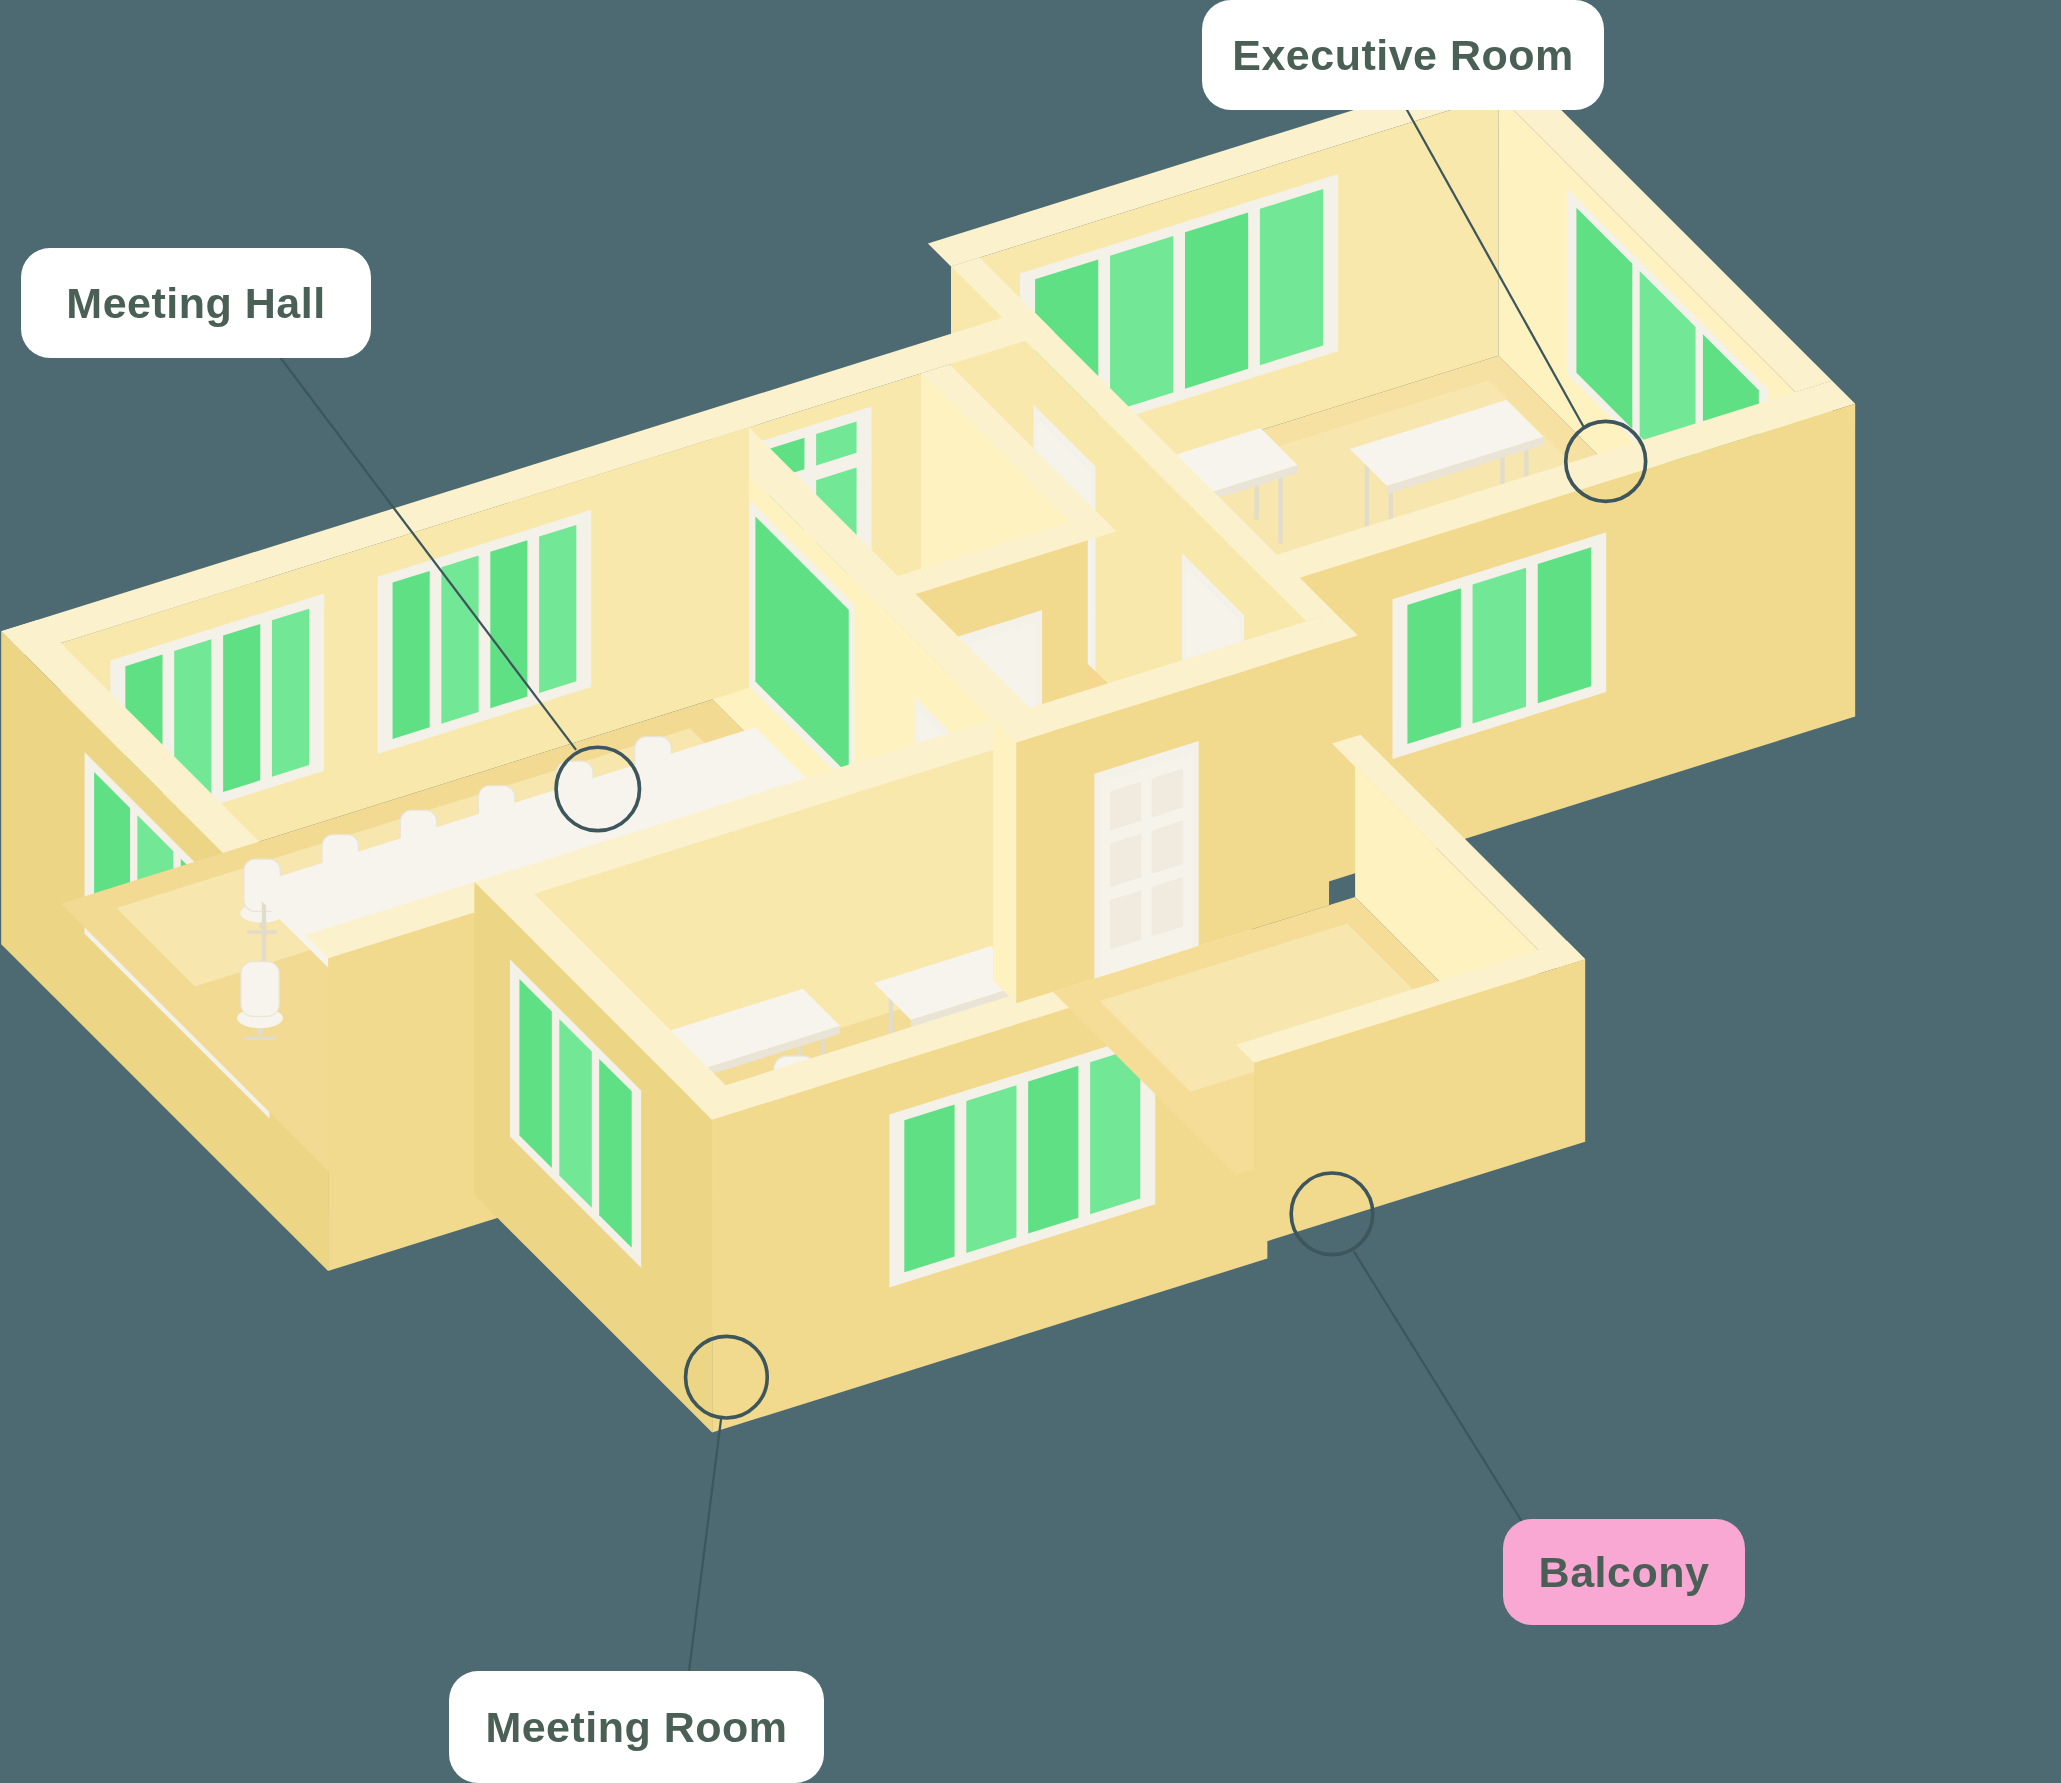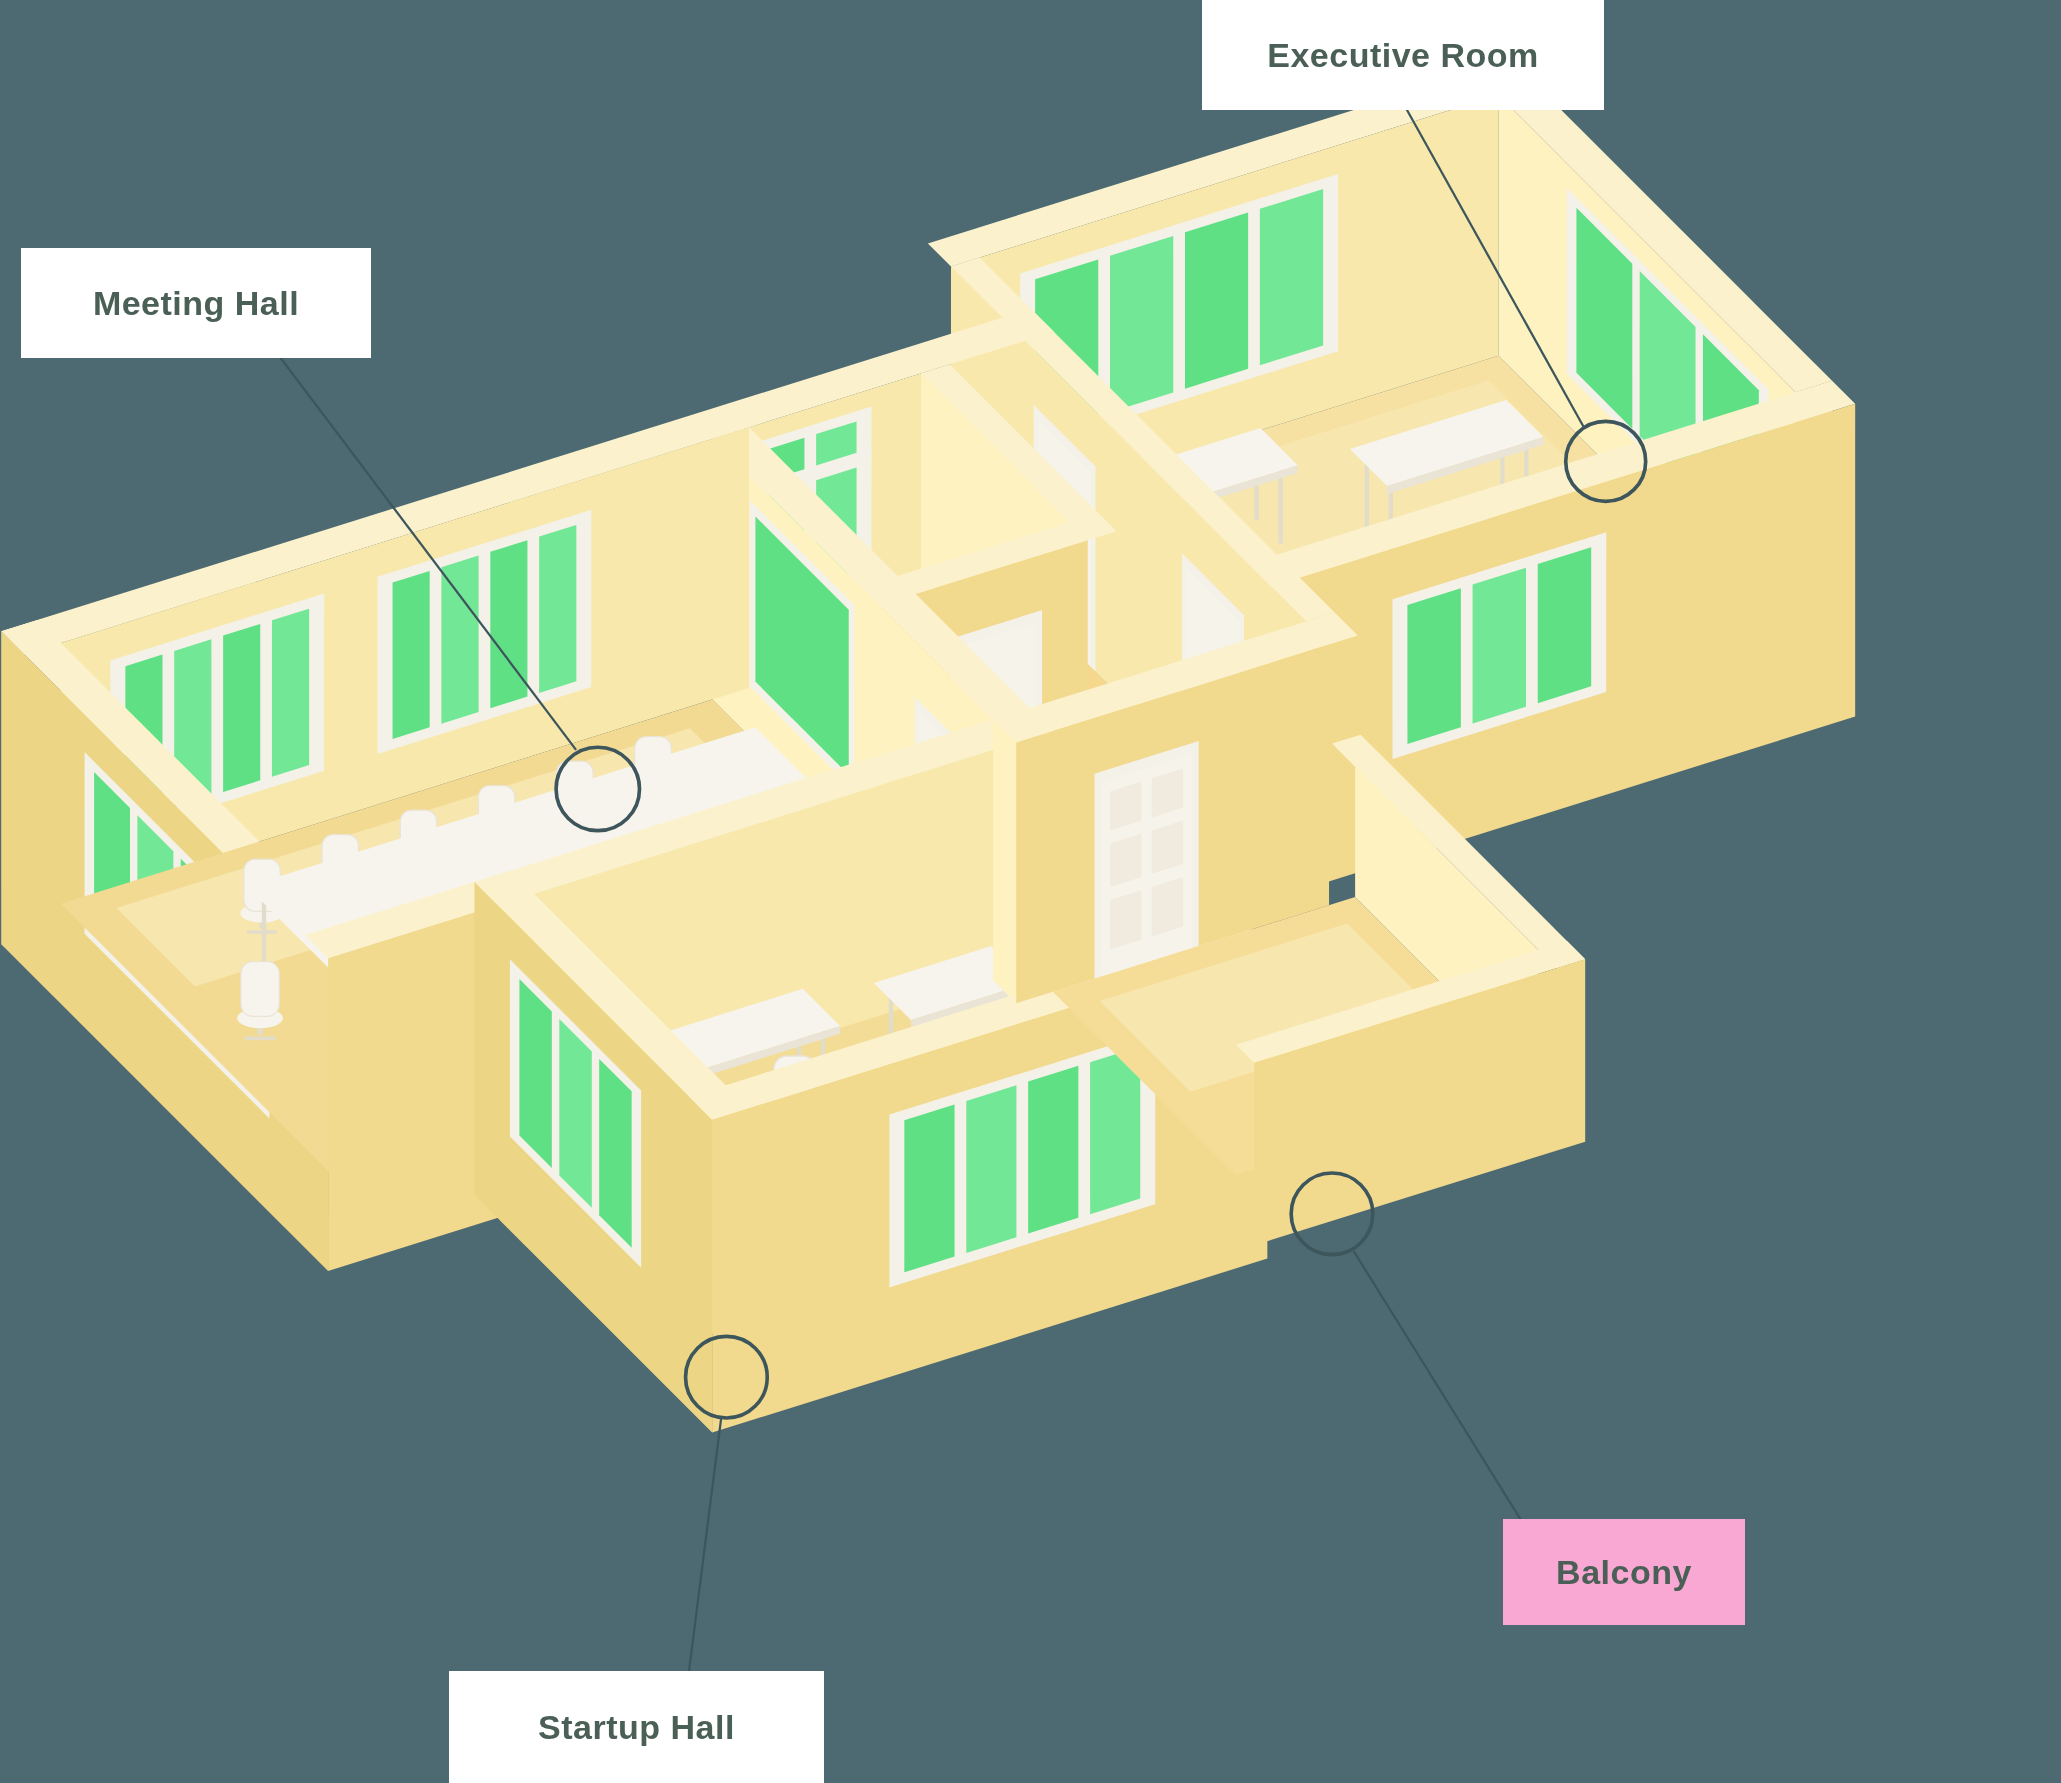--- a/index.html
+++ b/index.html
@@ -1,21 +1,21 @@
 <!DOCTYPE html>
 <html style="font-size:14px"><head>
 <meta charset="utf-8">
 <style>
   html,body{margin:0;padding:0;background:#4d6a72;}
   body{width:2061px;height:1783px;overflow:hidden;font-family:"Liberation Sans",sans-serif;}
   .stage{position:relative;width:2061px;height:1783px;}
   svg.scene{position:absolute;left:0;top:0;}
   .label{
     position:absolute;display:flex;align-items:center;justify-content:center;
-    font-weight:600;font-size:34px;letter-spacing:0.5px;white-space:nowrap;
+    font-weight:600;font-size:43px;letter-spacing:0.5px;white-space:nowrap;border-radius:29px;
   }
 </style>
 </head>
 <body style="background: rgb(77, 106, 114);">
 
 <div class="stage">
   <svg class="scene" id="iso-scene" width="2061" height="1783" viewBox="0 0 2372 2052">
       <polygon points="1067.9,280.1 1739.9,69.5 1766.5,96.1 1094.5,306.7" fill="#fbf2cd"></polygon>
       <polygon points="1094.5,306.7 1724.5,109.3 1724.5,409.3 1094.5,606.7" fill="#f8e8ac"></polygon>
       <polygon points="1174.0,314.8 1540.0,200.1 1540.0,404.1 1174.0,518.8" fill="#f4f1e8"></polygon>
@@ -278,15 +278,15 @@
       <circle cx="688" cy="908" r="48" fill="none" stroke="#3d565c" stroke-width="4.2"></circle>
       <line x1="1558" y1="1440" x2="1754" y2="1755" stroke="#3d565c" stroke-width="2.6"></line>
       <circle cx="1533" cy="1397" r="47" fill="none" stroke="#3d565c" stroke-width="4.2"></circle>
       <line x1="830" y1="1632" x2="793" y2="1923" stroke="#3d565c" stroke-width="2.6"></line>
       <circle cx="836" cy="1585" r="47" fill="none" stroke="#3d565c" stroke-width="4.2"></circle>
     </svg>
 
   <div class="label" id="lbl-exec" style="left: 1202px; top: 0px; width: 402px; height: 110px; background: rgb(255, 255, 255); color: rgb(74, 95, 85);">Executive Room</div>
   <div class="label" id="lbl-meet" style="left: 21px; top: 248px; width: 350px; height: 110px; background: rgb(255, 255, 255); color: rgb(74, 95, 85);">Meeting Hall</div>
   <div class="label" id="lbl-balc" style="left: 1503px; top: 1519px; width: 242px; height: 106px; background: #f9a8d4; color: rgb(74, 95, 85);">Balcony</div>
-  <div class="label" id="lbl-start" style="left: 449px; top: 1671px; width: 375px; height: 112px; background: rgb(255, 255, 255); color: rgb(74, 95, 85);">Startup Hall</div>
+  <div class="label" id="lbl-start" style="left: 449px; top: 1671px; width: 375px; height: 112px; background: rgb(255, 255, 255); color: rgb(74, 95, 85);">Meeting Room</div>
 </div>
 
 
 </body></html>

